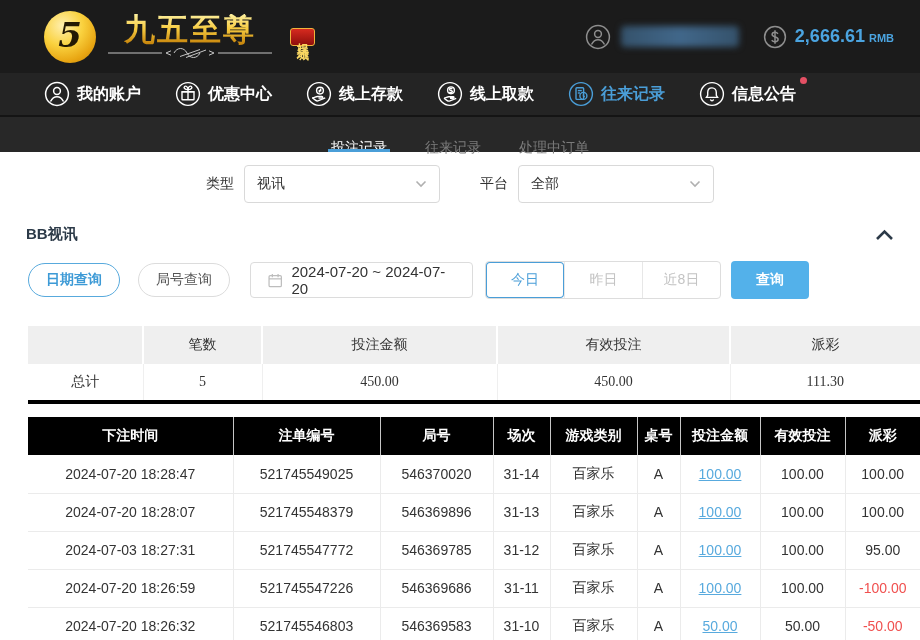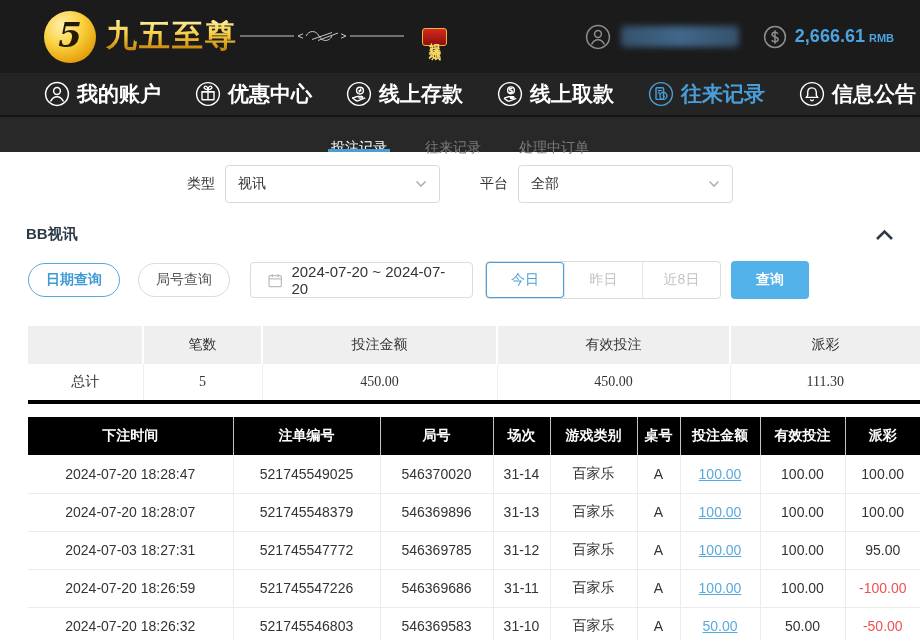--- a/index.html
+++ b/index.html
@@ -8,57 +8,57 @@
 
   
   .topbar { height:73px; background:#1b1b1b; display:flex; align-items:center;
             justify-content:space-between; padding:0 26px 0 44px; }
   .logo { display:flex; align-items:center; gap:10px; }
   .logo-ball { width:52px; height:52px; border-radius:50%; flex:none;
        background:radial-gradient(circle at 35% 28%, #ffefae 0%, #fad23f 40%, #e8a512 72%, #b97e06 100%);
        display:flex; align-items:center; justify-content:center; }
   .logo-ball span { font-family:"DejaVu Serif",serif; font-style:italic; font-weight:bold;
        font-size:34px; color:#241903; transform:translateY(-2px); }
-  .logo-center { display:flex; flex-direction:row; align-items:center; }
+  .logo-center { display:flex; flex-direction:column; align-items:center; }
   .logo-text { font-size:31px; font-weight:bold; letter-spacing:2px; line-height:1.05;
        background:linear-gradient(180deg,#fdf0a0 0%,#f6cb40 45%,#c9880e 88%);
        -webkit-background-clip:text; background-clip:text; color:transparent; }
   .logo-badge { writing-mode:vertical-rl; text-orientation:upright; margin-left:6px;
        background:linear-gradient(180deg,#d62a1f,#8e0f0c); border:1px solid #f0b43c;
        border-radius:3px; color:#f8d763; font-size:12px; font-weight:bold;
        padding:5px 3px; letter-spacing:2px; }
   .top-right { display:flex; align-items:center; }
   .user-blur { width:118px; height:21px; border-radius:4px; margin:0 24px 0 10px;
        background:linear-gradient(90deg,#35526b,#41678a,#35526b); filter:blur(3px); }
   .balance { display:flex; align-items:baseline; margin-left:8px; }
   .balance .amt { font-size:18px; font-weight:bold; color:#4ba4e0; }
   .balance .cur { font-size:11px; font-weight:bold; color:#4ba4e0; margin-left:4px; }
 
   
   .navbar { height:44px; background:#242424; border-bottom:2px solid #141414;
             display:flex; align-items:center; padding-left:44px; gap:34px; }
   .nav-item { display:flex; align-items:center; gap:7px; color:#fff;
-              font-size:21px; font-weight:bold; position:relative; cursor:pointer; }
+              font-size:16px; font-weight:bold; position:relative; cursor:pointer; }
   .nav-item.active { color:#4a9ed8; }
   .nav-item svg { display:block; }
   .nav-dot { position:absolute; right:-11px; top:-4px; width:7px; height:7px;
              border-radius:50%; background:#e45064; }
 
   
   .tabbar { height:35px; background:#282828; display:flex; justify-content:center; gap:32px; }
   .tab { color:#7b7b7b; font-size:14px; display:flex; align-items:center;
          position:relative; padding:0 3px; cursor:pointer;margin-top:26px; }
   .tab.active { color:#fff; }
   .tab-underline { position:absolute; left:0; right:0; bottom:0; height:3px; background:#4a9ed8; }
 
   
   .filter-row { margin-top:13px; display:flex; justify-content:center; align-items:center; gap:40px; }
   .filter-group { display:flex; align-items:center; }
   .f-label { font-size:14px; color:#333; margin-right:10px; }
-  .select { width:215px; height:38px; border:1px solid #d9d9d9; border-radius:4px;
+  .select { width:196px; height:38px; border:1px solid #d9d9d9; border-radius:4px;
             display:flex; align-items:center; justify-content:space-between;
             padding:0 12px; font-size:14px; color:#333; background:#fff; cursor:pointer; }
 
   
   .section-row { margin:22px 26px 0 26px; display:flex; justify-content:space-between; align-items:center; }
   .section-title { font-size:15px; font-weight:bold; color:#2c3a48; }
 
   
   .query-row { margin:17px 0 0 28px; display:flex; align-items:center; }
   .pill { height:34px; border-radius:17px; padding:0 17px; font-size:14px;

